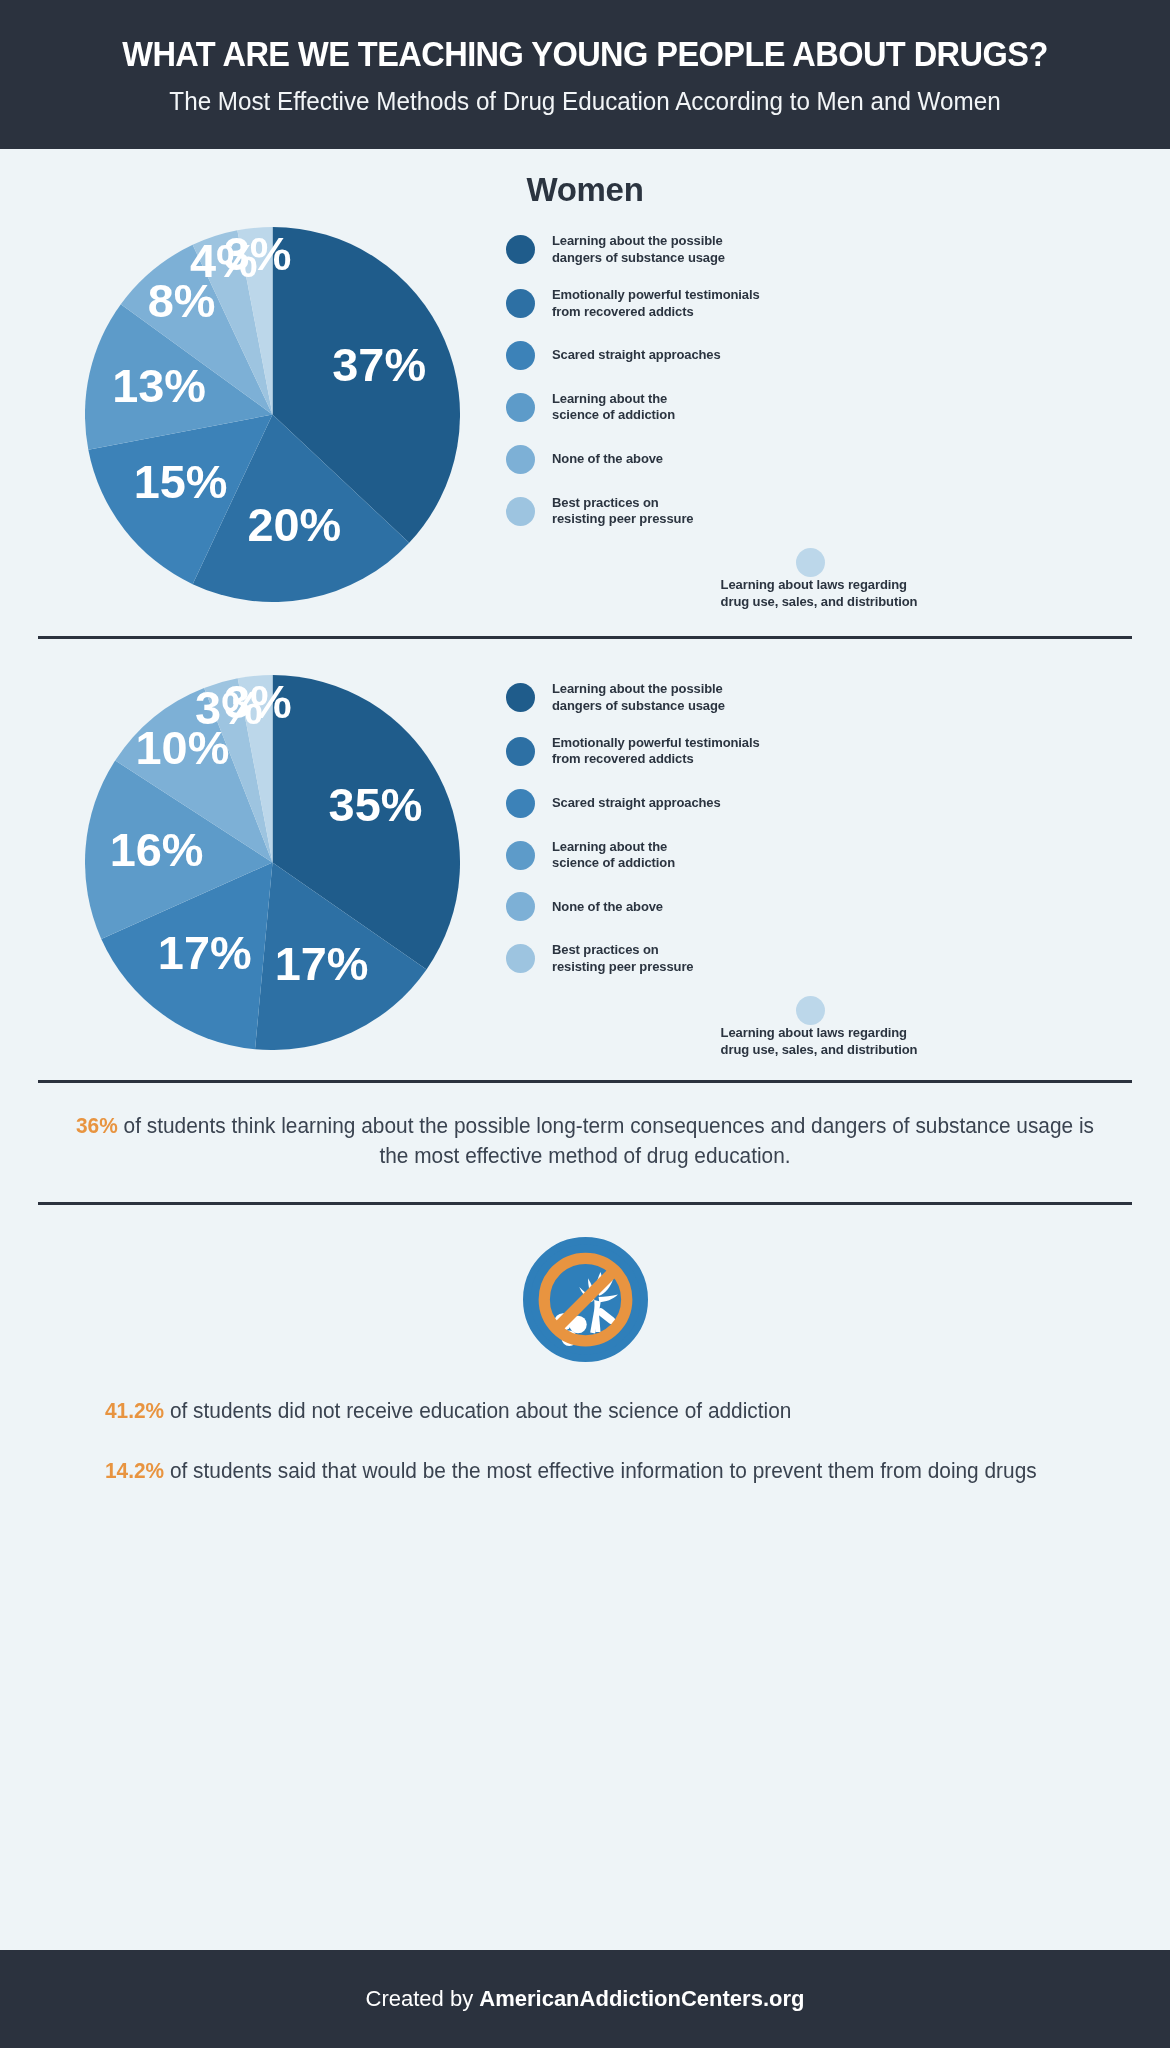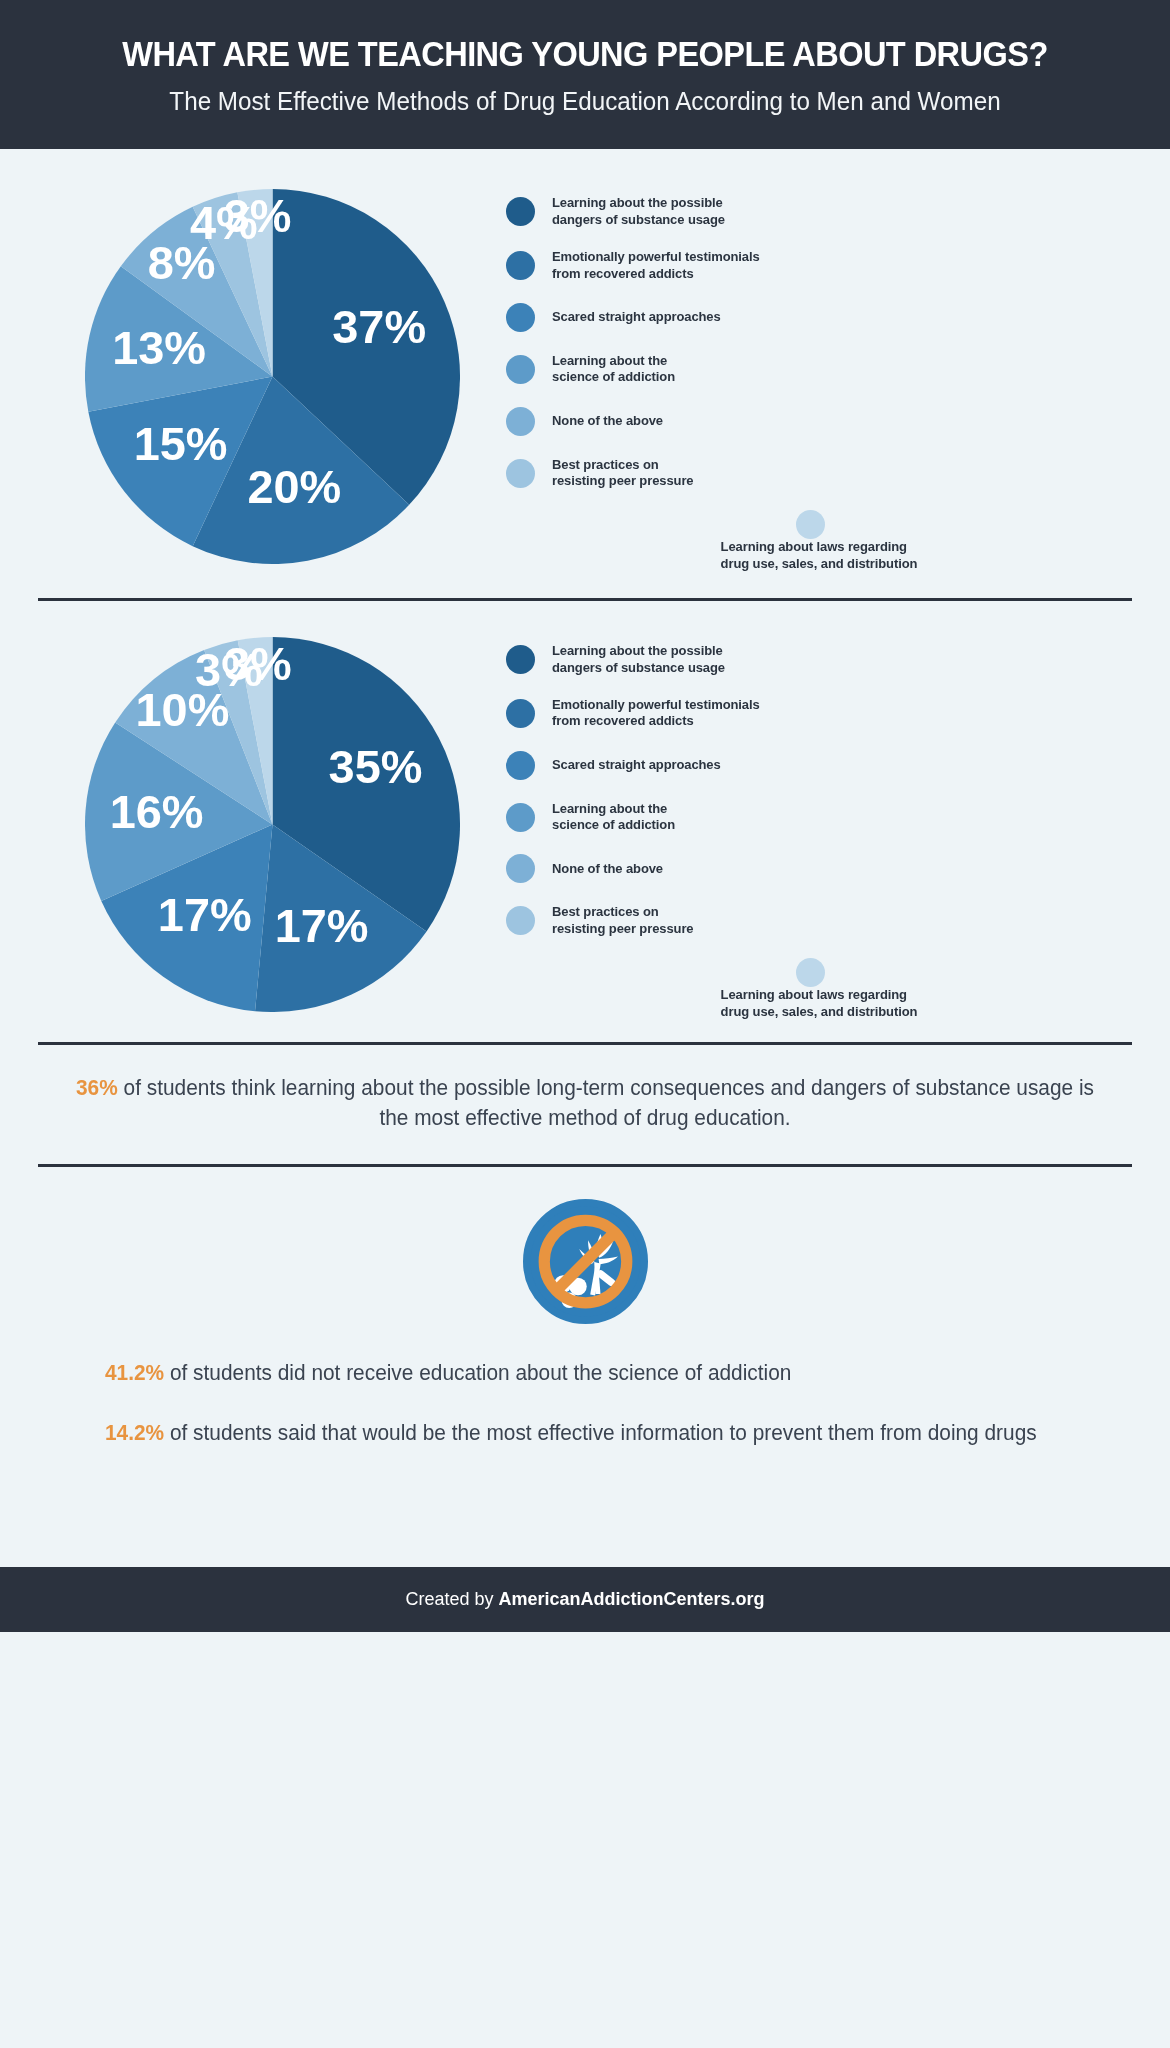--- a/index.html
+++ b/index.html
@@ -3,21 +3,21 @@
 <meta charset="utf-8">
 <style>
   * { margin:0; padding:0; box-sizing:border-box; }
   html,body { width:1170px; height:2048px; }
   body {
     font-family:"Liberation Sans", sans-serif;
     background:#eef4f7;
     color:#2b3440;
     overflow:hidden;
   }
-  .page { width:1170px; height:1632px; position:relative; display:flex; flex-direction:column; }
+  .page { width:1170px; height:2048px; position:relative; display:flex; flex-direction:column; }
 
   
   .header {
     background:#2b323e;
     padding:34px 60px 30px 60px;
     text-align:center;
     flex:0 0 auto;
   }
   .header-title {
     color:#ffffff;
@@ -88,38 +88,39 @@
   .bottom-texts { flex:1 1 auto; }
   .bottom-stat {
     font-size:21.5px; line-height:1.42; color:#3a4350;
     transform:scaleX(0.97); transform-origin:left center;
   }
   .bottom-stat + .bottom-stat { margin-top:30px; }
 
   
   .footer {
     background:#2b323e; color:#ffffff;
-    text-align:center; font-size:18px;
-    padding:22px 0; flex:0 0 auto;
+    text-align:center; font-size:22px;
+    padding:36px 0; flex:0 0 auto;
   }
   .footer b { font-weight:bold; }
 </style>
 </head>
 <body>
 
 <div class="page">
 
   <div class="header">
     <div class="header-title">WHAT ARE WE TEACHING YOUNG PEOPLE ABOUT DRUGS?</div>
     <div class="header-sub">The Most Effective Methods of Drug Education According to Men and Women</div>
   </div>
 
   <div class="content">
 
     <div style="height:22px"></div>
+    <div class="section-title">Women</div>
     <div style="height:18px"></div>
     <div class="chart-row">
       <div class="pie-wrap">
         <div class="pie">
           <svg viewBox="0 0 200 200" id="pie-women">
               <path d="M 100 100 L 100 0 A 100 100 0 0 1 172.89686274214114 168.45471059286888 Z" fill="#1f5c8b"></path>
               <path d="M 100 100 L 172.89686274214114 168.45471059286888 A 100 100 0 0 1 57.42207084349277 190.48270524660197 Z" fill="#2d70a4"></path>
               <path d="M 100 100 L 57.42207084349277 190.48270524660197 A 100 100 0 0 1 1.771274927131131 118.73813145857245 Z" fill="#3c82b8"></path>
               <path d="M 100 100 L 1.771274927131131 118.73813145857245 A 100 100 0 0 1 19.098300562505244 41.2214747707527 Z" fill="#5d9bc9"></path>
               <path d="M 100 100 L 19.098300562505244 41.2214747707527 A 100 100 0 0 1 57.42207084349278 9.51729475339802 Z" fill="#7db0d6"></path>

